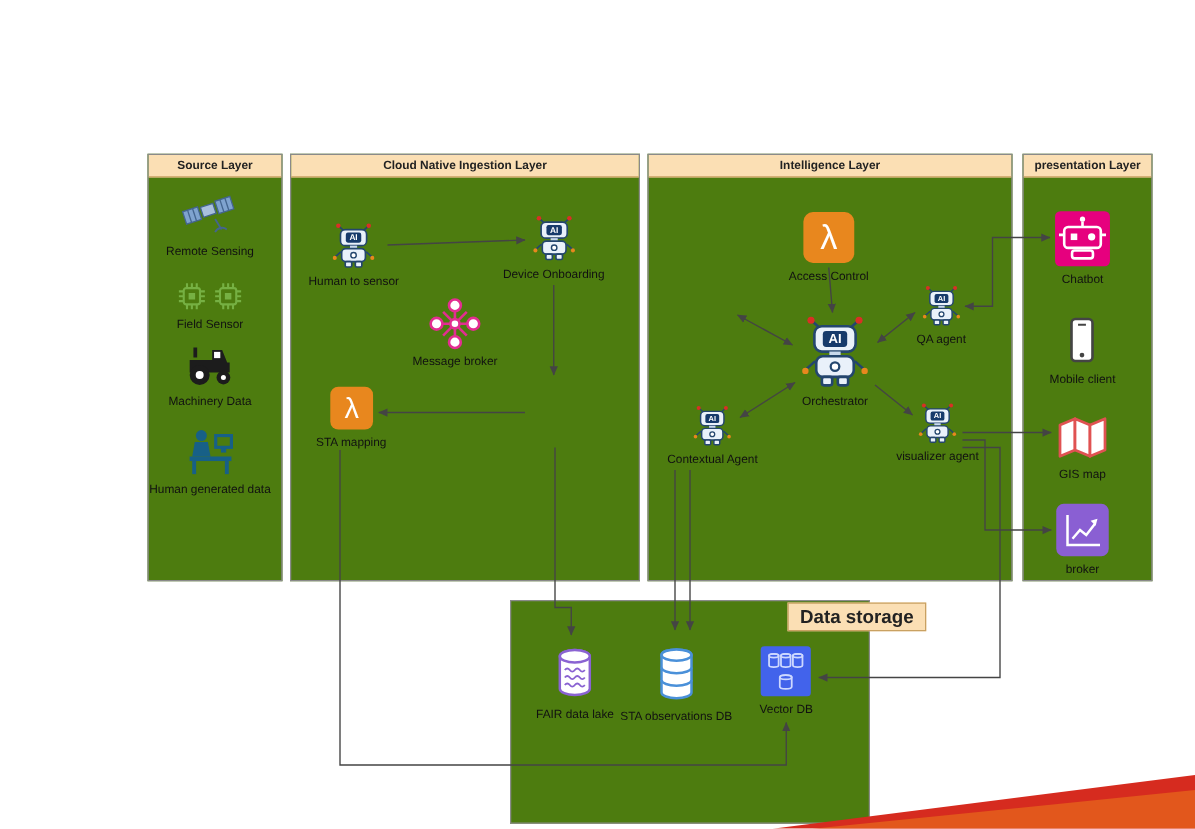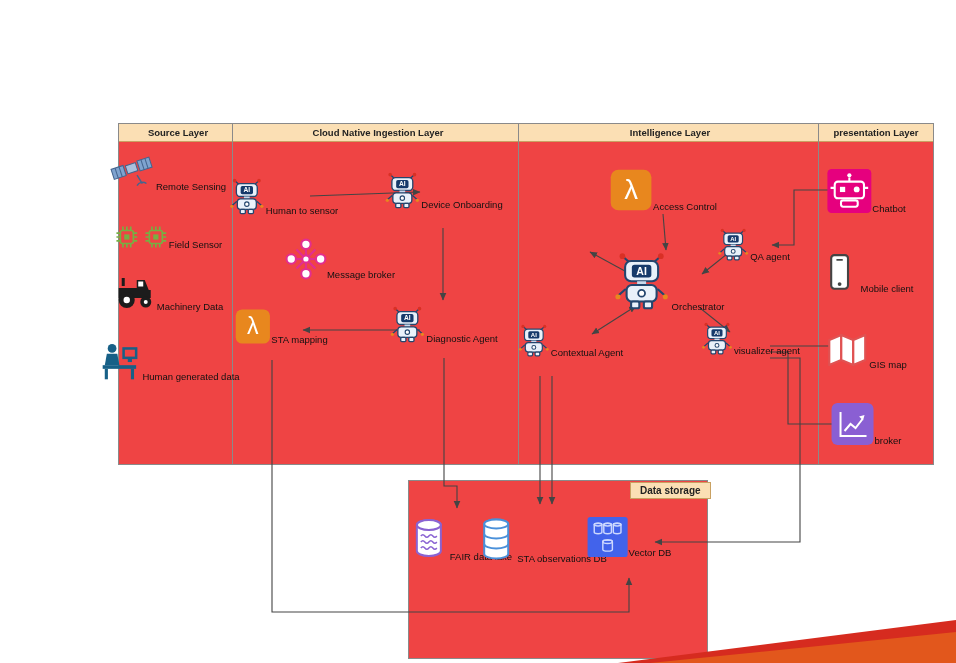--- a/index.html
+++ b/index.html
@@ -1,25 +1,25 @@
 <!DOCTYPE html>
 <html style="--title: #ee3b24; --layer_header_bg: #fbdfb4; --layer_header_border: #c9a162; --arrow: #444444; --lambda_orange: #e8871e; --robot_badge_blue: #163a6b; --broker_pink: #e32d91; --chatbot_pink: #e6007e; --gis_red: #e05252; --charts_purple: #8a5fd3; --datalake_purple: #8a63d2; --stadb_blue: #4a90d9; --vectordb_blue: #4263eb; --footer_orange: #e2571c; --footer_red: #d62b1f;"><head>
 <meta charset="utf-8">
 <style>
   html,body{margin:0;padding:0;background:#fff;}
   body{width:956px;height:663px;overflow:hidden;font-family:"Liberation Sans","DejaVu Sans",sans-serif;}
   #stage{position:relative;width:956px;height:663px;background:#fff;}
   .title{position:absolute;left:13px;top:14px;font-size:40px;font-weight:600;letter-spacing:-0.6px;color:var(--title,#ee3b24);z-index:3;}
-  .box{position:absolute;border:1.2px solid #8a8a8a;background:#ef4444;z-index:0;padding-left:12px;}
+  .box{position:absolute;border:1.2px solid #8a8a8a;background:#4d7c0f;z-index:0;}
   .box-header{position:absolute;top:0;left:0;right:0;height:17px;background:var(--layer_header_bg,#fbdfb4);
     border-bottom:1px solid var(--layer_header_border,#c9a162);display:flex;align-items:center;justify-content:center;
     font-size:9.5px;font-weight:bold;color:#222;}
   .storage-tag{position:absolute;left:630px;top:482px;z-index:2;background:var(--layer_header_bg,#fbdfb4);
-    border:1px solid var(--layer_header_border,#c9a162);font-size:10px;font-weight:bold;color:#222;padding:2px 9px;}
-  .node{position:absolute;display:flex;flex-direction:row;align-items:flex-end;transform:translateX(-50%);z-index:2;}
+    border:1px solid var(--layer_header_border,#c9a162);font-size:15px;font-weight:bold;color:#222;padding:2px 9px;}
+  .node{position:absolute;display:flex;flex-direction:column;align-items:center;transform:translateX(-50%);z-index:2;}
   .node .lbl{font-size:9.5px;color:#111;margin-top:4px;white-space:nowrap;text-align:center;}
   .row{display:flex;gap:3px;align-items:center;}
   #wires{position:absolute;left:0;top:0;z-index:1;pointer-events:none;}
   #wires path.w{stroke:#444;stroke-width:1.1;fill:none;}
 </style>
 </head>
 <body>
 
 <svg width="0" height="0" style="position:absolute" aria-hidden="true">
   <defs>
@@ -280,38 +280,32 @@
         <use href="#sym-robot"></use>
       </svg>
     <div class="lbl">Human to sensor</div>
   </div>
   <div class="node" style="left:443px;top:172px">
     <svg width="38" height="38" viewBox="0 0 40 40">
         <use href="#sym-robot"></use>
       </svg>
     <div class="lbl">Device Onboarding</div>
   </div>
-  <div class="node" style="left:340px;top:238px">
+  <div class="node" style="left:364px;top:238px">
     <svg width="42" height="42" viewBox="0 0 40 40">
         <use href="#sym-broker"></use>
       </svg>
     <div class="lbl">Message broker</div>
   </div>
   <div class="node" style="left:281px;top:308px">
     <svg width="37" height="37" viewBox="0 0 40 40">
         <use href="#sym-lambda"></use>
       </svg>
     <div class="lbl">STA mapping</div>
   </div>
-  <div class="node" style="left:443px;top:306px">
-    <svg width="38" height="38" viewBox="0 0 40 40">
-        <use href="#sym-robot"></use>
-      </svg>
-    <div class="lbl">Diagnostic Agent</div>
-  </div>
 
   <div class="node" style="left:663px;top:168px">
     <svg width="44" height="44" viewBox="0 0 40 40">
         <use href="#sym-lambda"></use>
       </svg>
     <div class="lbl">Access Control</div>
   </div>
   <div class="node" style="left:753px;top:228px">
     <svg width="34" height="34" viewBox="0 0 40 40">
         <use href="#sym-robot"></use>

